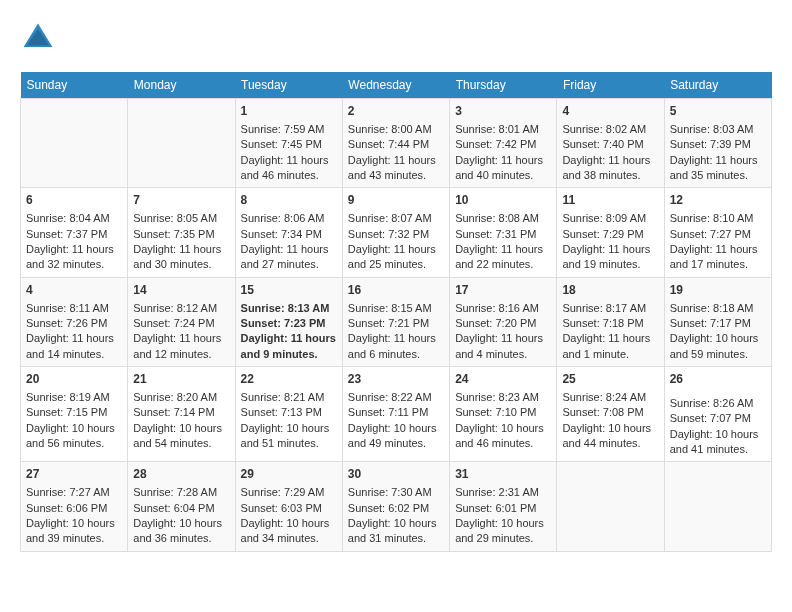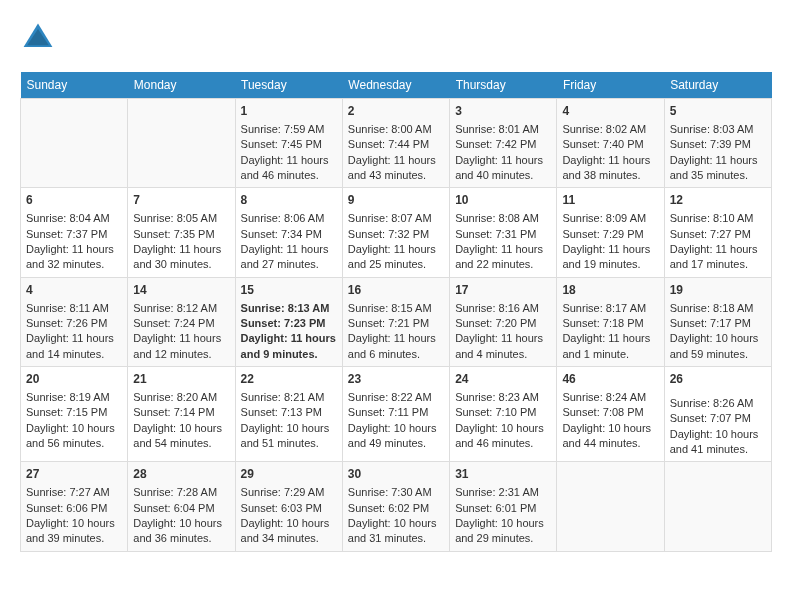--- a/index.html
+++ b/index.html
@@ -255,21 +255,21 @@
 Sunset: 7:11 PM
 Daylight: 10 hours and 49 minutes.</div>
         </td>
         <td>
           <span class="day-number">24</span>
           <div class="day-info" style="white-space: pre-line;">Sunrise: 8:23 AM
 Sunset: 7:10 PM
 Daylight: 10 hours and 46 minutes.</div>
         </td>
         <td>
-          <span class="day-number">46</span>
+          <span class="day-number">25</span>
           <div class="day-info" style="white-space: pre-line;">Sunrise: 8:24 AM
 Sunset: 7:08 PM
 Daylight: 10 hours and 44 minutes.</div>
         </td>
         <td>
           <span class="day-number">26</span>
           <div class="day-info" style="white-space: pre-line; margin-top: 8px;">Sunrise: 8:26 AM
 Sunset: 7:07 PM
 Daylight: 10 hours and 41 minutes.</div>
         </td>

